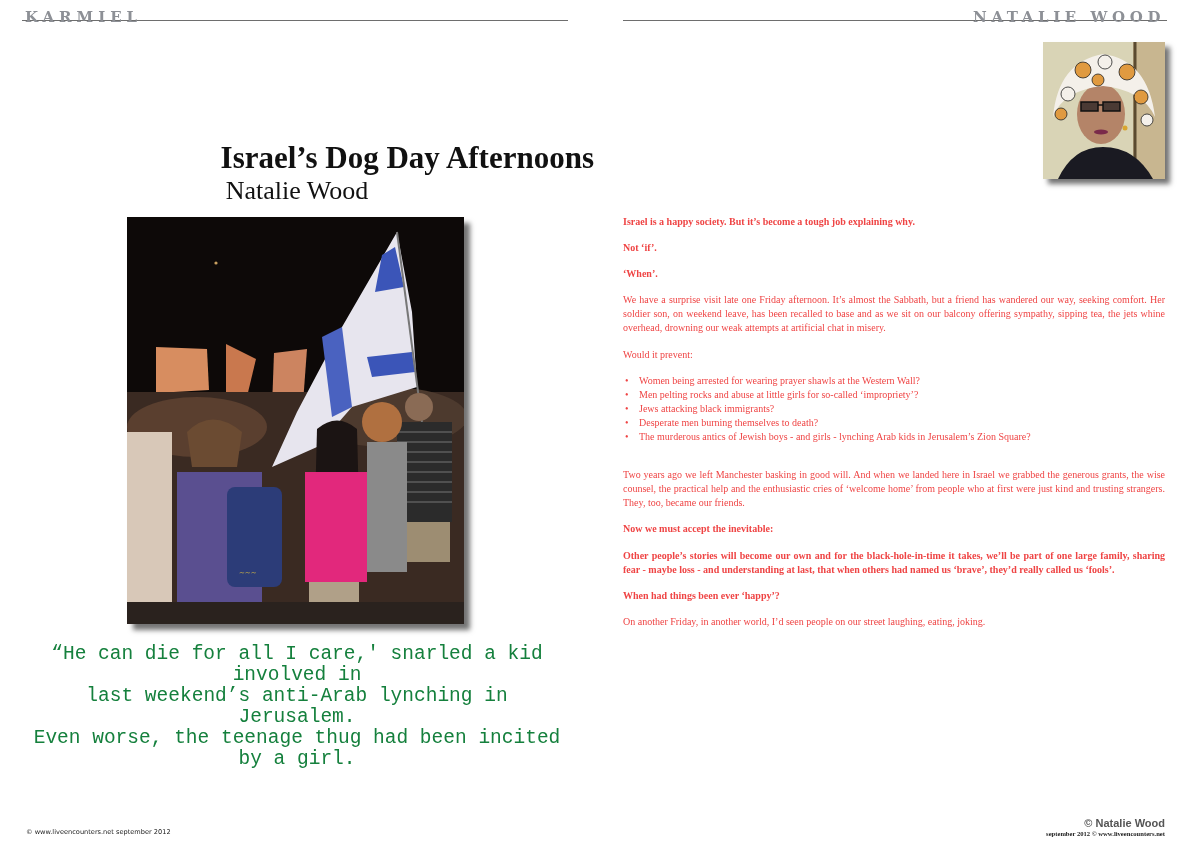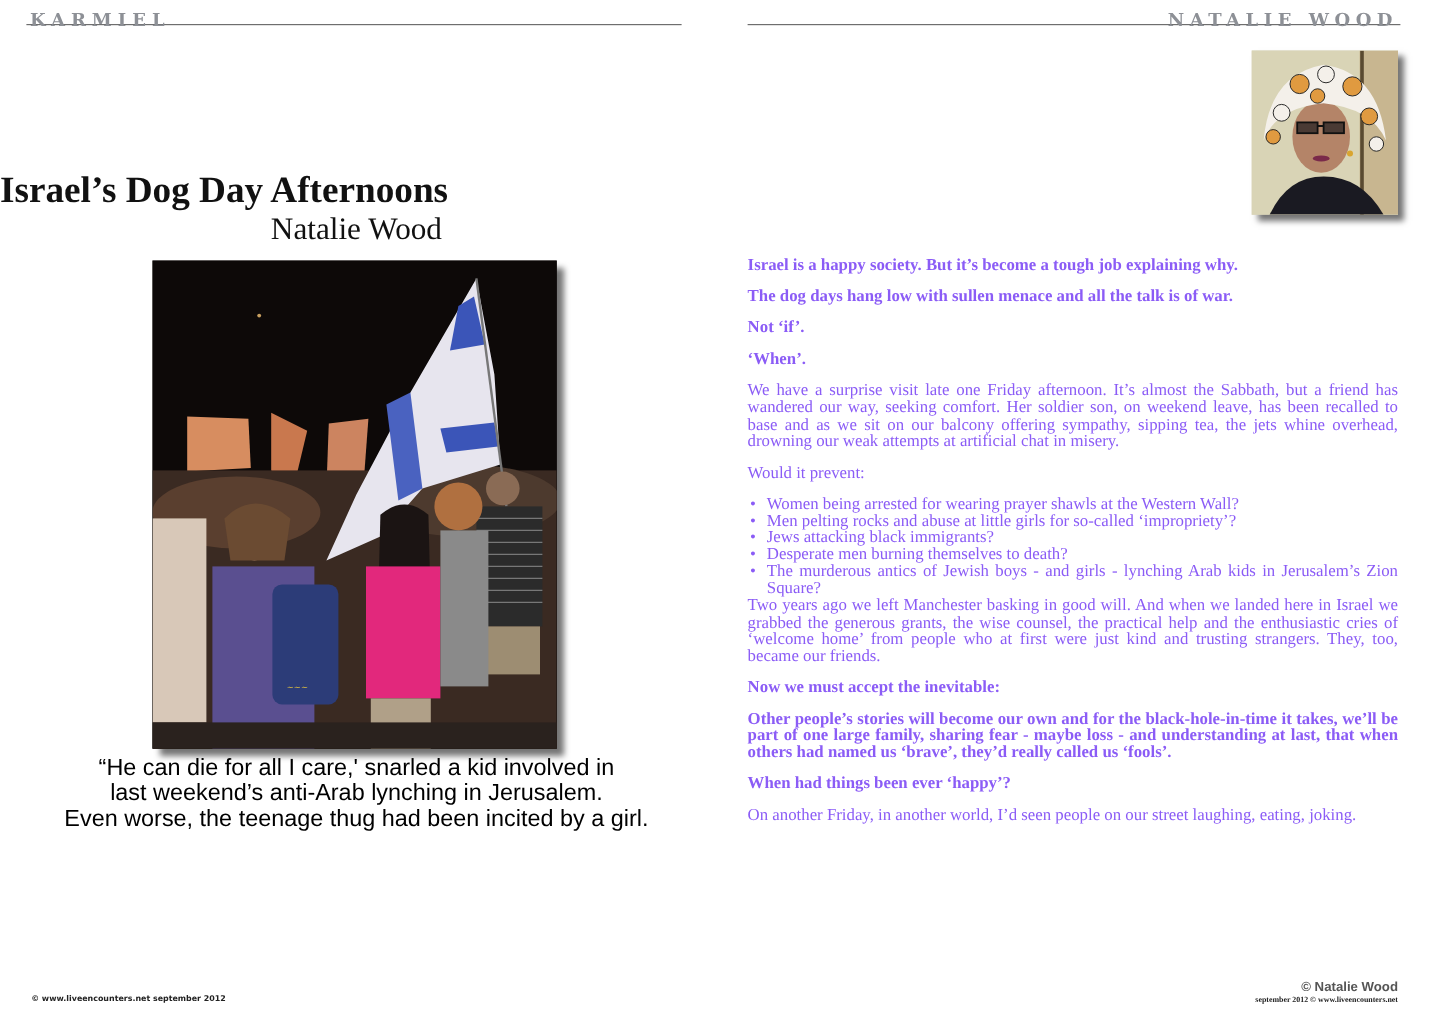--- a/index.html
+++ b/index.html
@@ -8,46 +8,46 @@
 
   .rule { position:absolute; top:20px; height:1px; background:#6e6e6e; }
   .rule.left { left:22px; width:546px; }
   .rule.right { left:623px; width:544px; }
 
   .running-head { position:absolute; top:8px; font-family:"DejaVu Serif", serif; font-weight:bold;
     font-size:15px; letter-spacing:5px; color:#8d9096; }
   .running-head.left { left:25px; }
   .running-head.right { right:26px; letter-spacing:4.6px; }
 
-  .title { position:absolute; left:0; width:594px; top:140px; text-align:left;
+  .title { position:absolute; left:0; width:594px; top:140px; text-align:right;
     font-family:"Liberation Serif", serif; font-weight:bold; font-size:31px; color:#111; }
   .byline { position:absolute; left:0; width:594px; top:176px; text-align:center;
     font-family:"Liberation Serif", serif; font-size:26px; color:#111; }
 
   .photo { position:absolute; left:127px; top:217px; width:337px; height:407px;
     box-shadow:6px 6px 5px rgba(0,0,0,0.55); overflow:hidden; background:#0e0a09; }
   .photo svg { width:100%; height:100%; display:block; }
 
-  .caption { position:absolute; left:30px; width:534px; top:630px; text-align:center;
-    font-family:Liberation Sans, sans-serif; font-size:19.5px; line-height:21px; color:#000000; }
+  .caption { position:absolute; left:30px; width:534px; top:644px; text-align:center;
+    font-family:Liberation Mono, monospace; font-size:19.5px; line-height:21px; color:#15803d; }
 
   .portrait { position:absolute; left:1043px; top:42px; width:122px; height:137px;
     box-shadow:5px 5px 5px rgba(0,0,0,0.55); overflow:hidden; background:#d8d3b8; }
   .portrait svg { width:100%; height:100%; display:block; }
 
   .body-col { position:absolute; left:623px; top:215px; width:542px;
-    font-family:"Liberation Serif", serif; font-size:14px; line-height:14.1px; color:#8b5cf6; text-align:justify; }
+    font-family:"Liberation Serif", serif; font-size:10px; line-height:14.1px; color:#ef4444; text-align:justify; }
   .body-col p { margin-bottom:12px; }
   .body-col p.b { font-weight:bold; }
-  .body-col ul { list-style:none; margin-bottom:0; }
+  .body-col ul { list-style:none; margin-bottom:24px; }
   .body-col li { position:relative; padding-left:16px; }
   .body-col li::before { content:"\2022"; position:absolute; left:2px; top:0; }
 
   .footer-left { position:absolute; left:26px; top:828px; font-family:"DejaVu Sans", sans-serif;
-    font-size:6.6px; font-weight:bold; color:#222; }
+    font-size:6.6px; font-weight:normal; color:#222; }
   .footer-right-name { position:absolute; right:26px; top:817px; font-family:Liberation Sans, sans-serif;
     font-weight:bold; font-size:11px; color:#555; }
   .footer-right { position:absolute; right:26px; top:830px; font-family:Liberation Serif, serif;
     font-size:6.6px; font-weight:bold; color:#222; }
 </style>
 </head>
 <body>
 
 <div class="rule left"></div>
 <div class="running-head left">KARMIEL</div>
@@ -144,21 +144,20 @@
     <rect x="60" y="60" width="17" height="9" fill="#4a3a34" stroke="#111" stroke-width="1.5"></rect>
     <line x1="55" y1="63" x2="60" y2="63" stroke="#111" stroke-width="1.5"></line>
 
     <ellipse cx="58" cy="90" rx="7" ry="2.5" fill="#7a2a4a"></ellipse>
     <circle cx="82" cy="86" r="2.5" fill="#d9a530"></circle>
   </svg>
 </div>
 
 <div class="body-col">
   <p class="b">Israel is a happy society. But it’s become a tough job explaining why.</p>
-  <p class="b">The dog days hang low with sullen menace and all the talk is of war.</p>
   <p class="b">Not ‘if’.</p>
   <p class="b">‘When’.</p>
   <p>We have a surprise visit late one Friday afternoon. It’s almost the Sabbath, but a friend has wandered our way, seeking comfort. Her soldier son, on weekend leave, has been recalled to base and as we sit on our balcony offering sympathy, sipping tea, the jets whine overhead, drowning our weak attempts at artificial chat in misery.</p>
   <p>Would it prevent:</p>
   <ul>
     <li>Women being arrested for wearing prayer shawls at the Western Wall?</li>
     <li>Men pelting rocks and abuse at little girls for so-called ‘impropriety’?</li>
     <li>Jews attacking black immigrants?</li>
     <li>Desperate men burning themselves to death?</li>
     <li>The murderous antics of Jewish boys - and girls - lynching Arab kids in Jerusalem’s Zion Square?</li>

